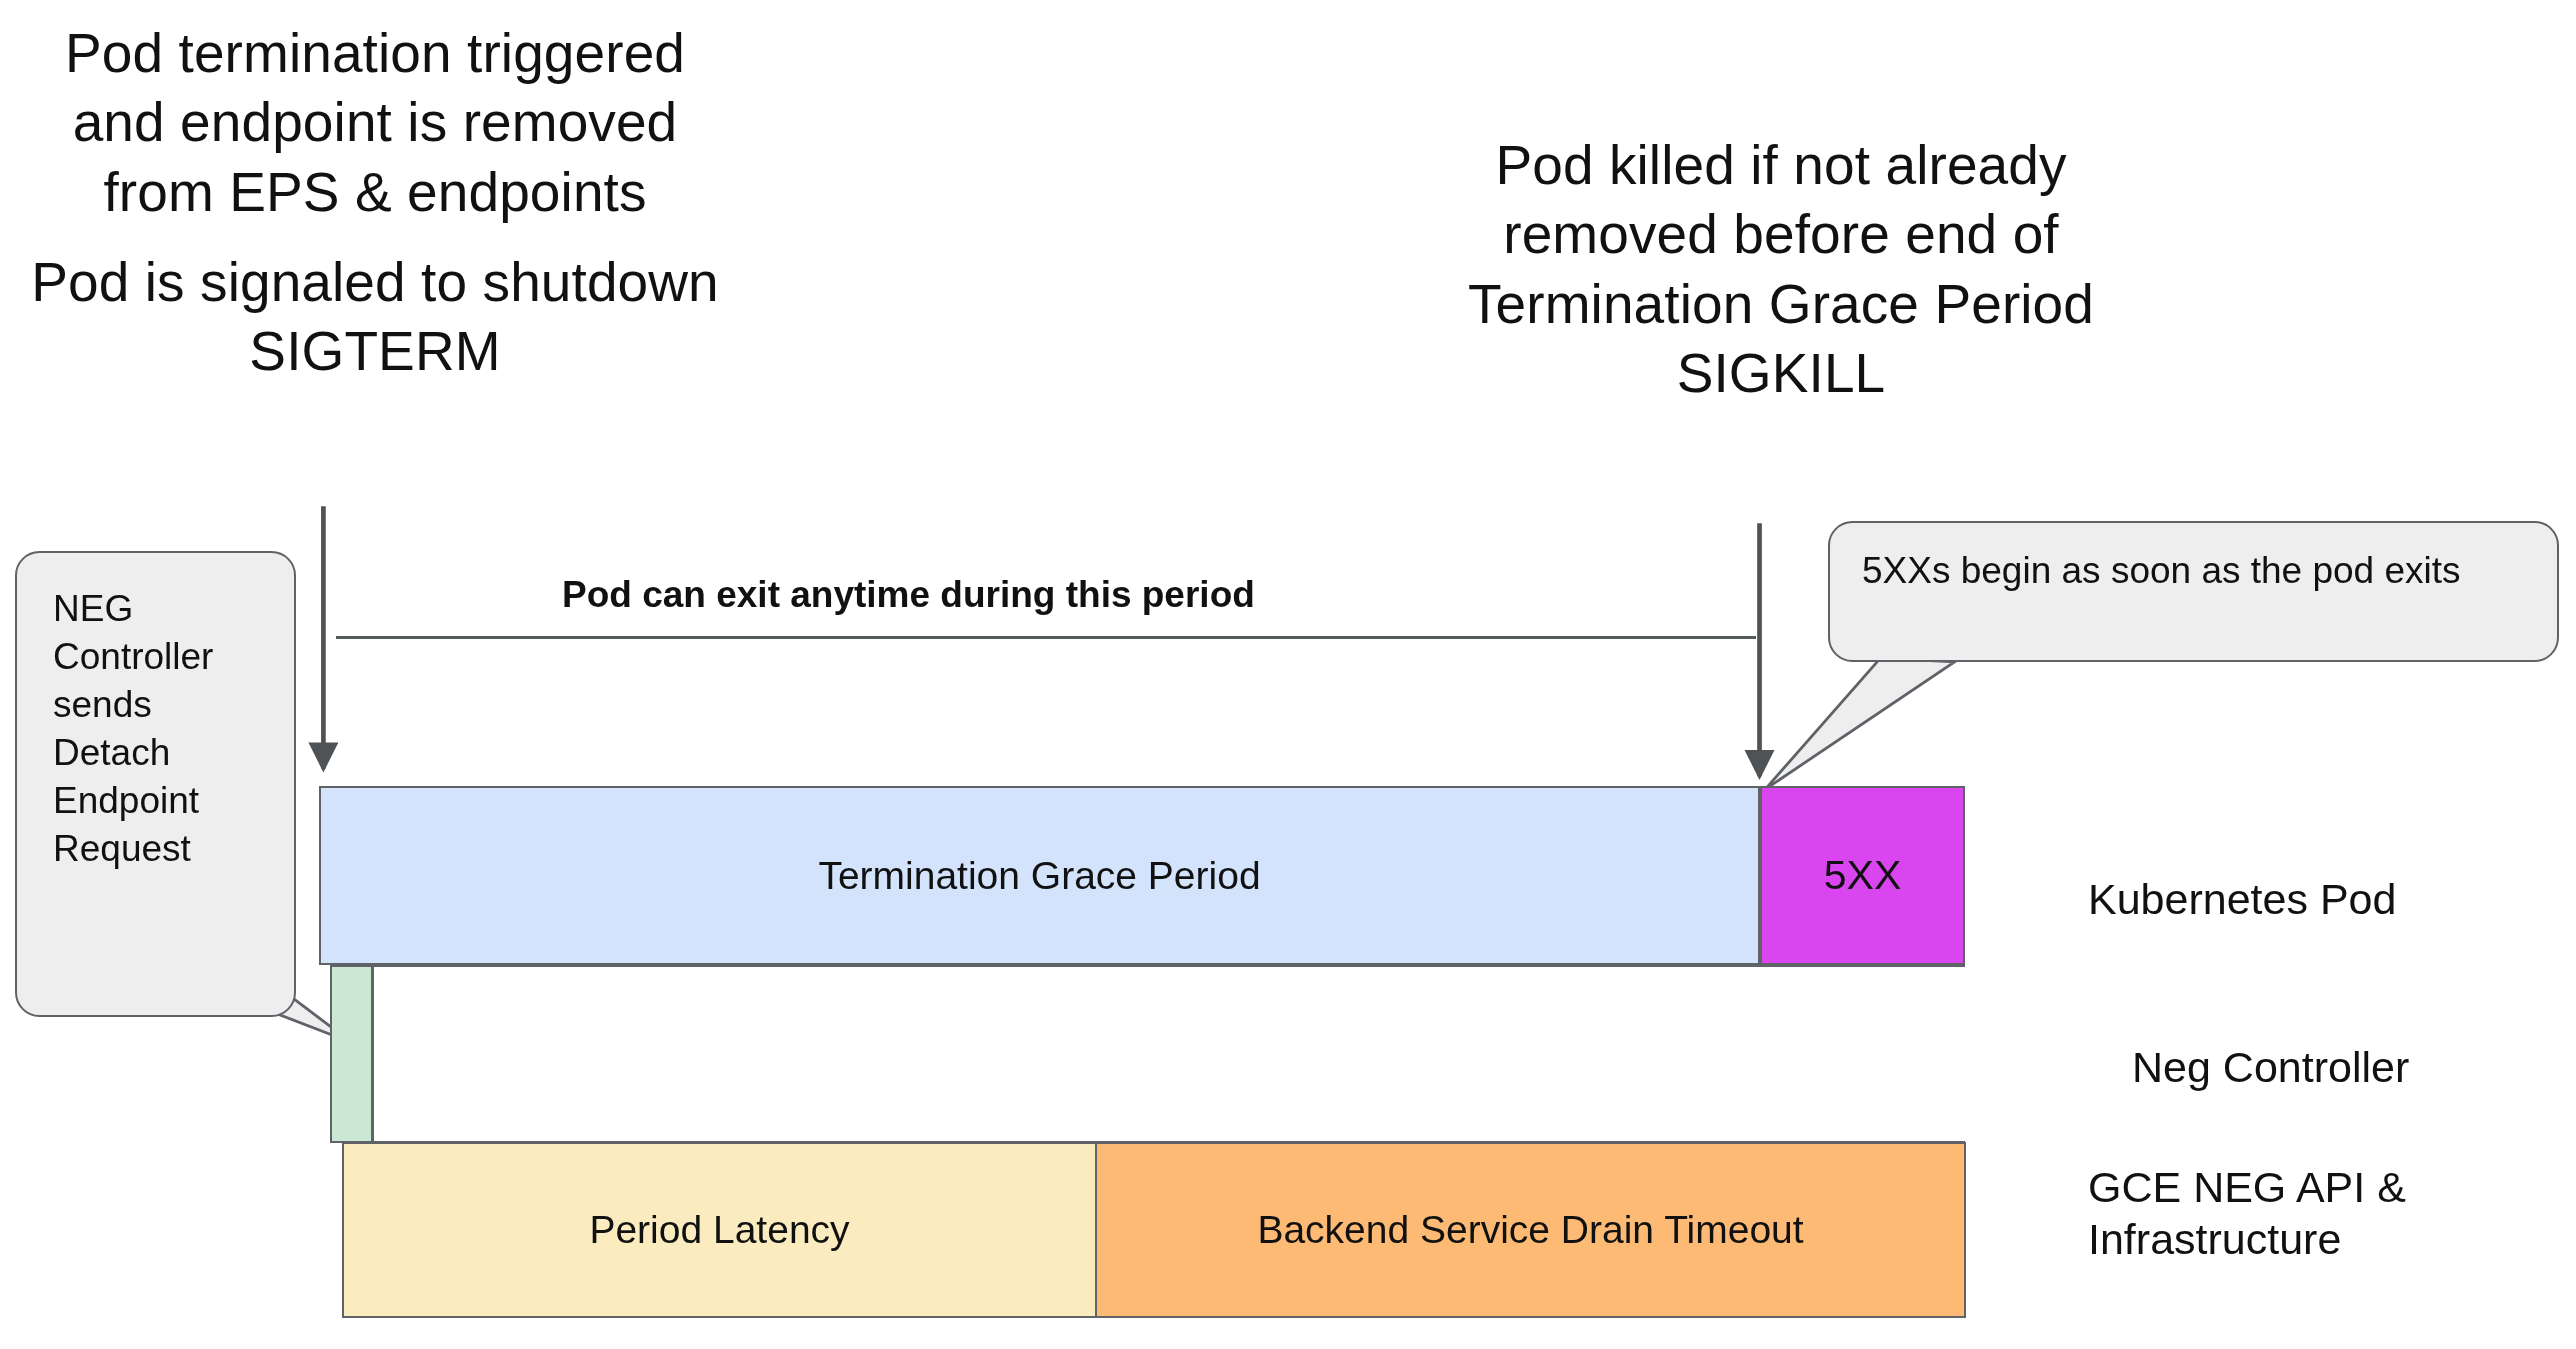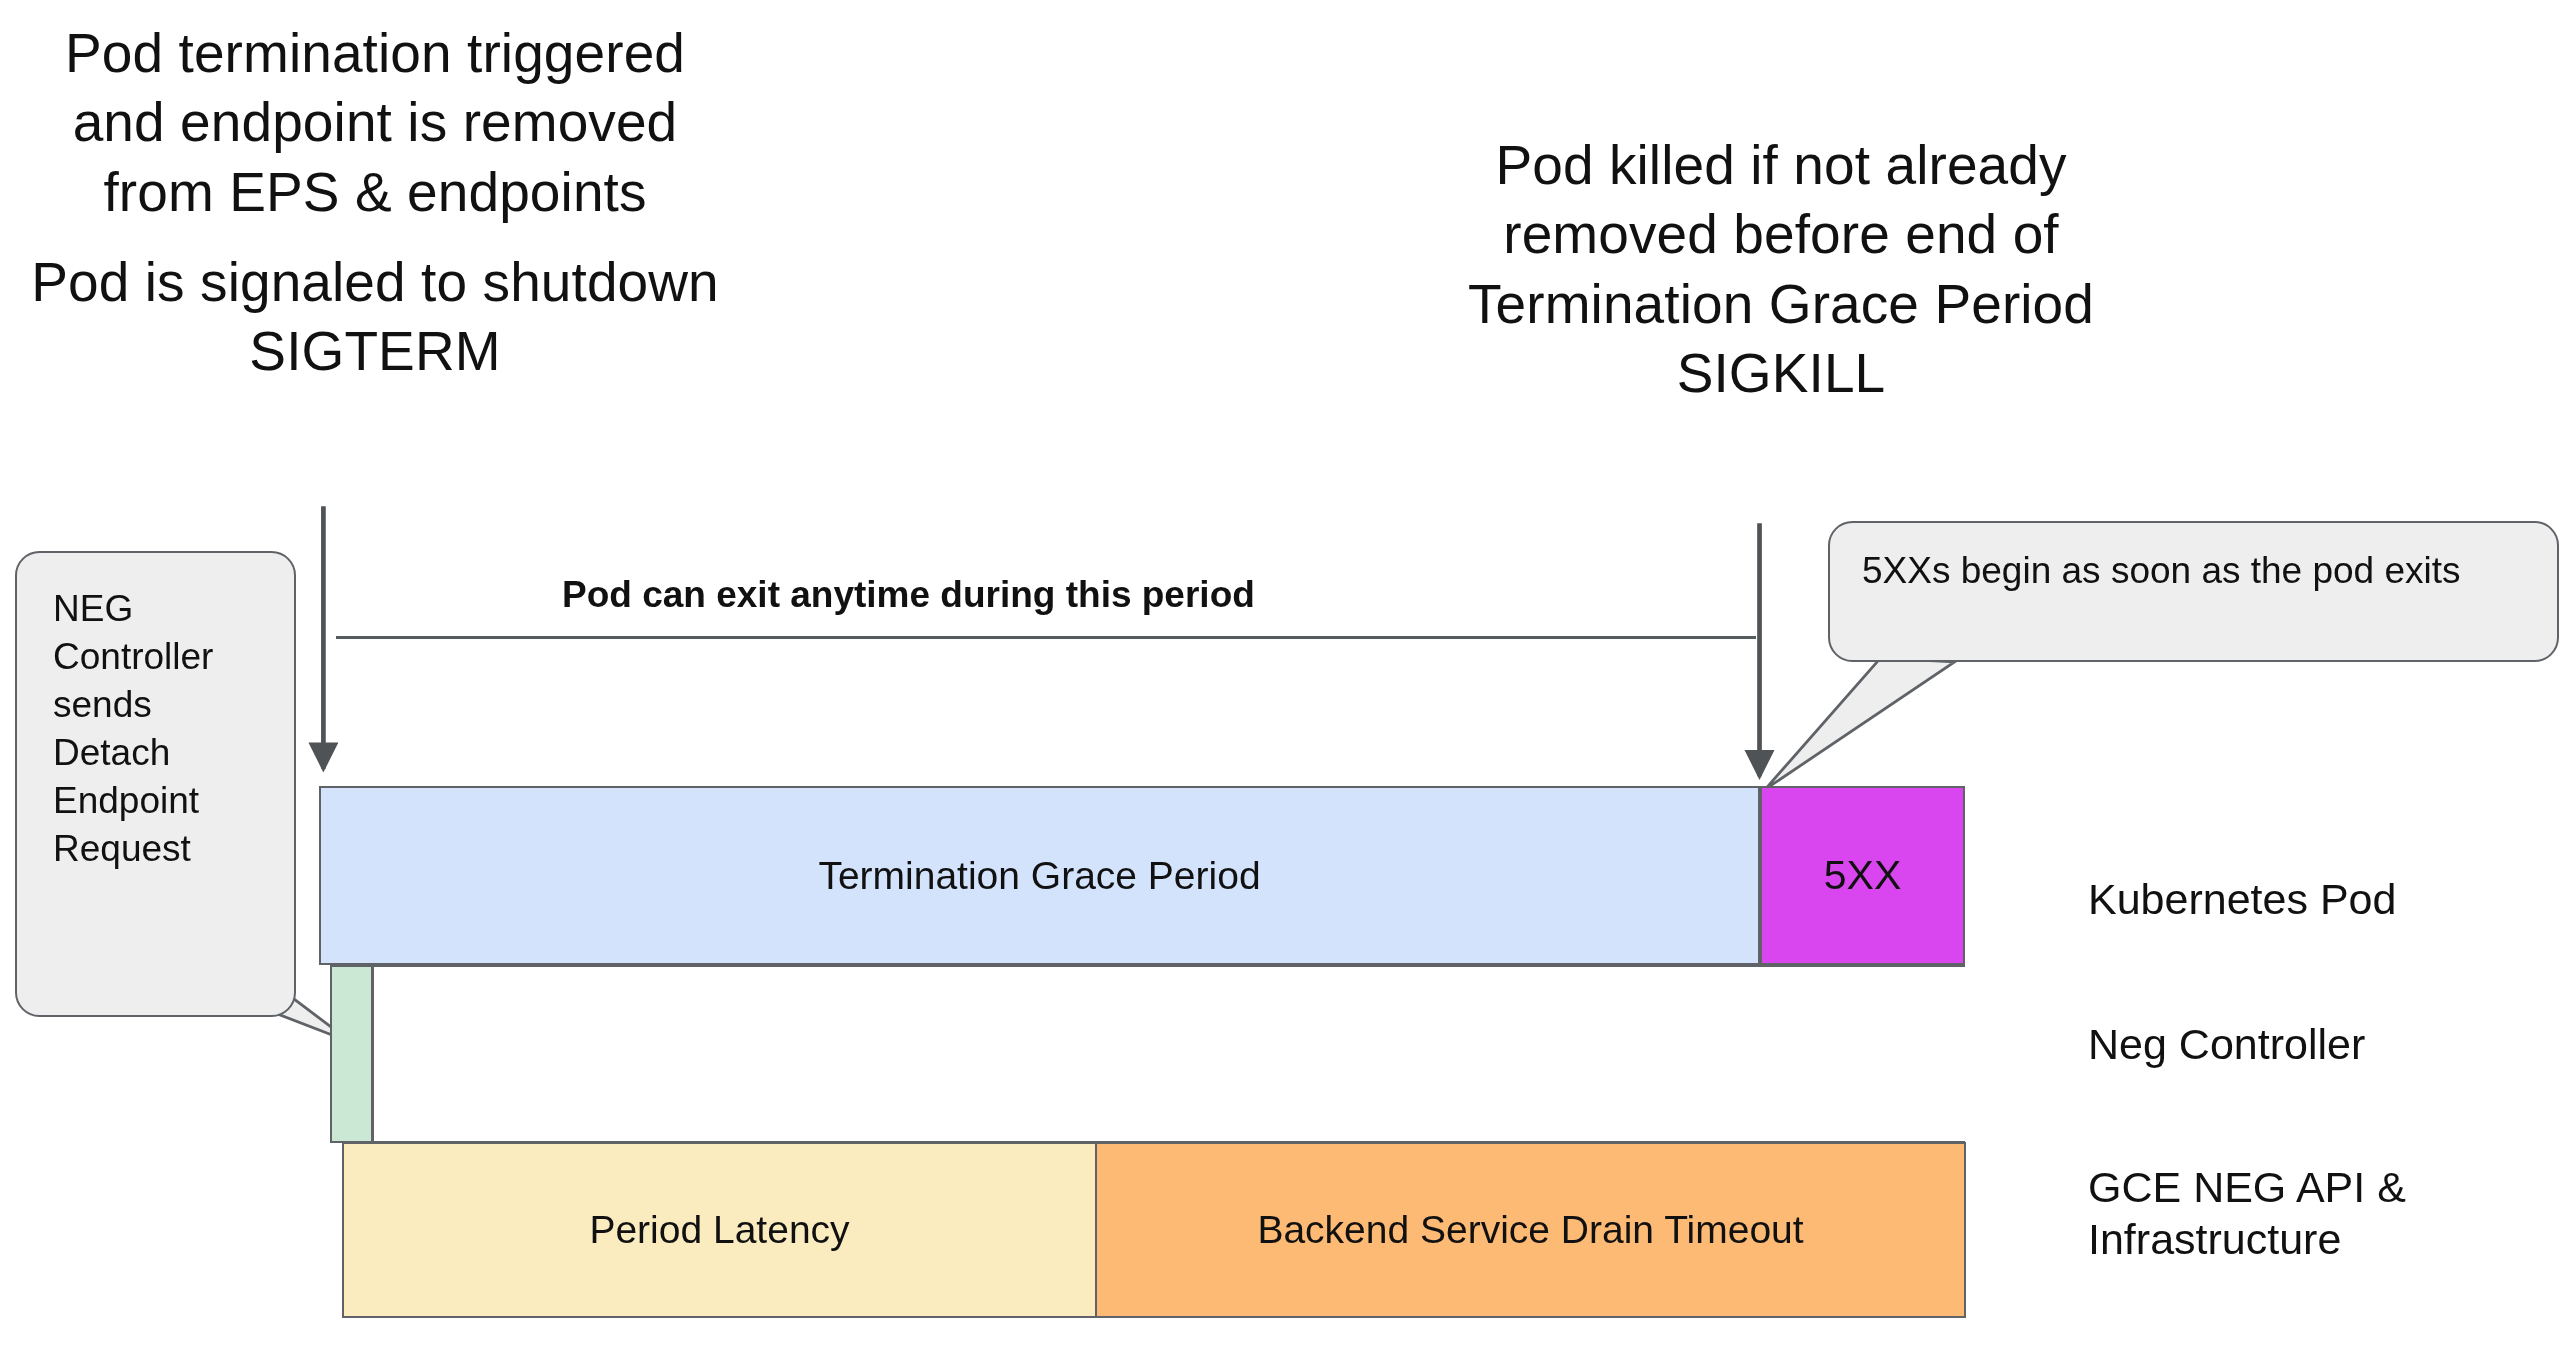--- a/index.html
+++ b/index.html
@@ -63,21 +63,21 @@
     left:1095px; top:1142px; width:871px; height:176px;
     background:#fdba74;
   }
 
   
   .lane-label{
     position:absolute;left:2088px;font-size:43px;color:#111;
     line-height:1.2;white-space:pre-line;
   }
   #lane-pod   { top:854px;margin-top:20px; }
-  #lane-neg   { top:1019px; }
+  #lane-neg   { top:1042px;margin-left:44px; }
   #lane-gce   { top:1162px; }
 
   
   .callout-body{
     position:absolute;box-sizing:border-box;
     background:#eeeeee;border:2.8px solid #5f6368;border-radius:24.4px;
     font-size:37px;color:#111;line-height:1.3;
   }
   #callout-neg{
     left:15px; top:551px; width:281px; height:466px;

